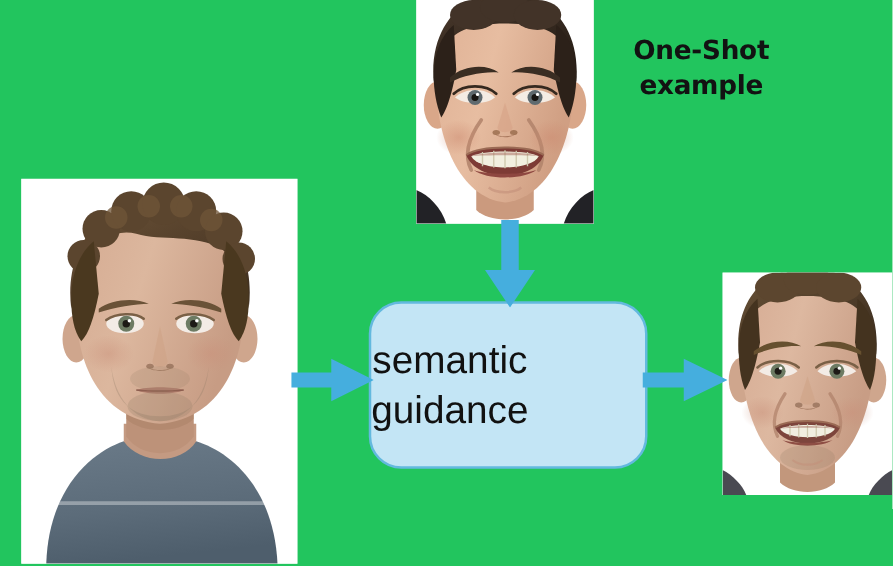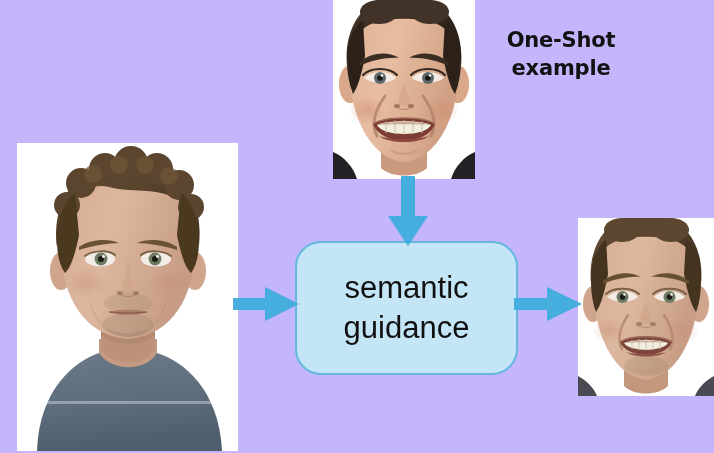--- a/index.html
+++ b/index.html
@@ -7,21 +7,21 @@
     padding: 0;
     background: #ffffff;
   }
   body {
     font-family: "Liberation Sans", sans-serif;
   }
   #figure {
     position: relative;
     width: 714px;
     height: 453px;
-    background: #c4b5fd;
+    background: #22c55e;
     overflow: hidden;
   }
 
   
   .photo {
     position: absolute;
     overflow: hidden;
     background: #ffffff;
   }
   .photo svg { display: block; }
@@ -72,21 +72,21 @@
     left: 295px;
     top: 241px;
     width: 223px;
     height: 134px;
     background: #c3e5f5;
     border: 2px solid #63b9de;
     border-radius: 26px;
     box-sizing: border-box;
     display: flex;
     align-items: center;
-    justify-content: center;
+    justify-content: flex-start;
   }
   #guidance-label {
     font-family: "Liberation Sans", sans-serif;
     font-size: 31px;
     line-height: 40px;
     color: #111111;
     text-align: center;
     white-space: pre-line;
   }
 

